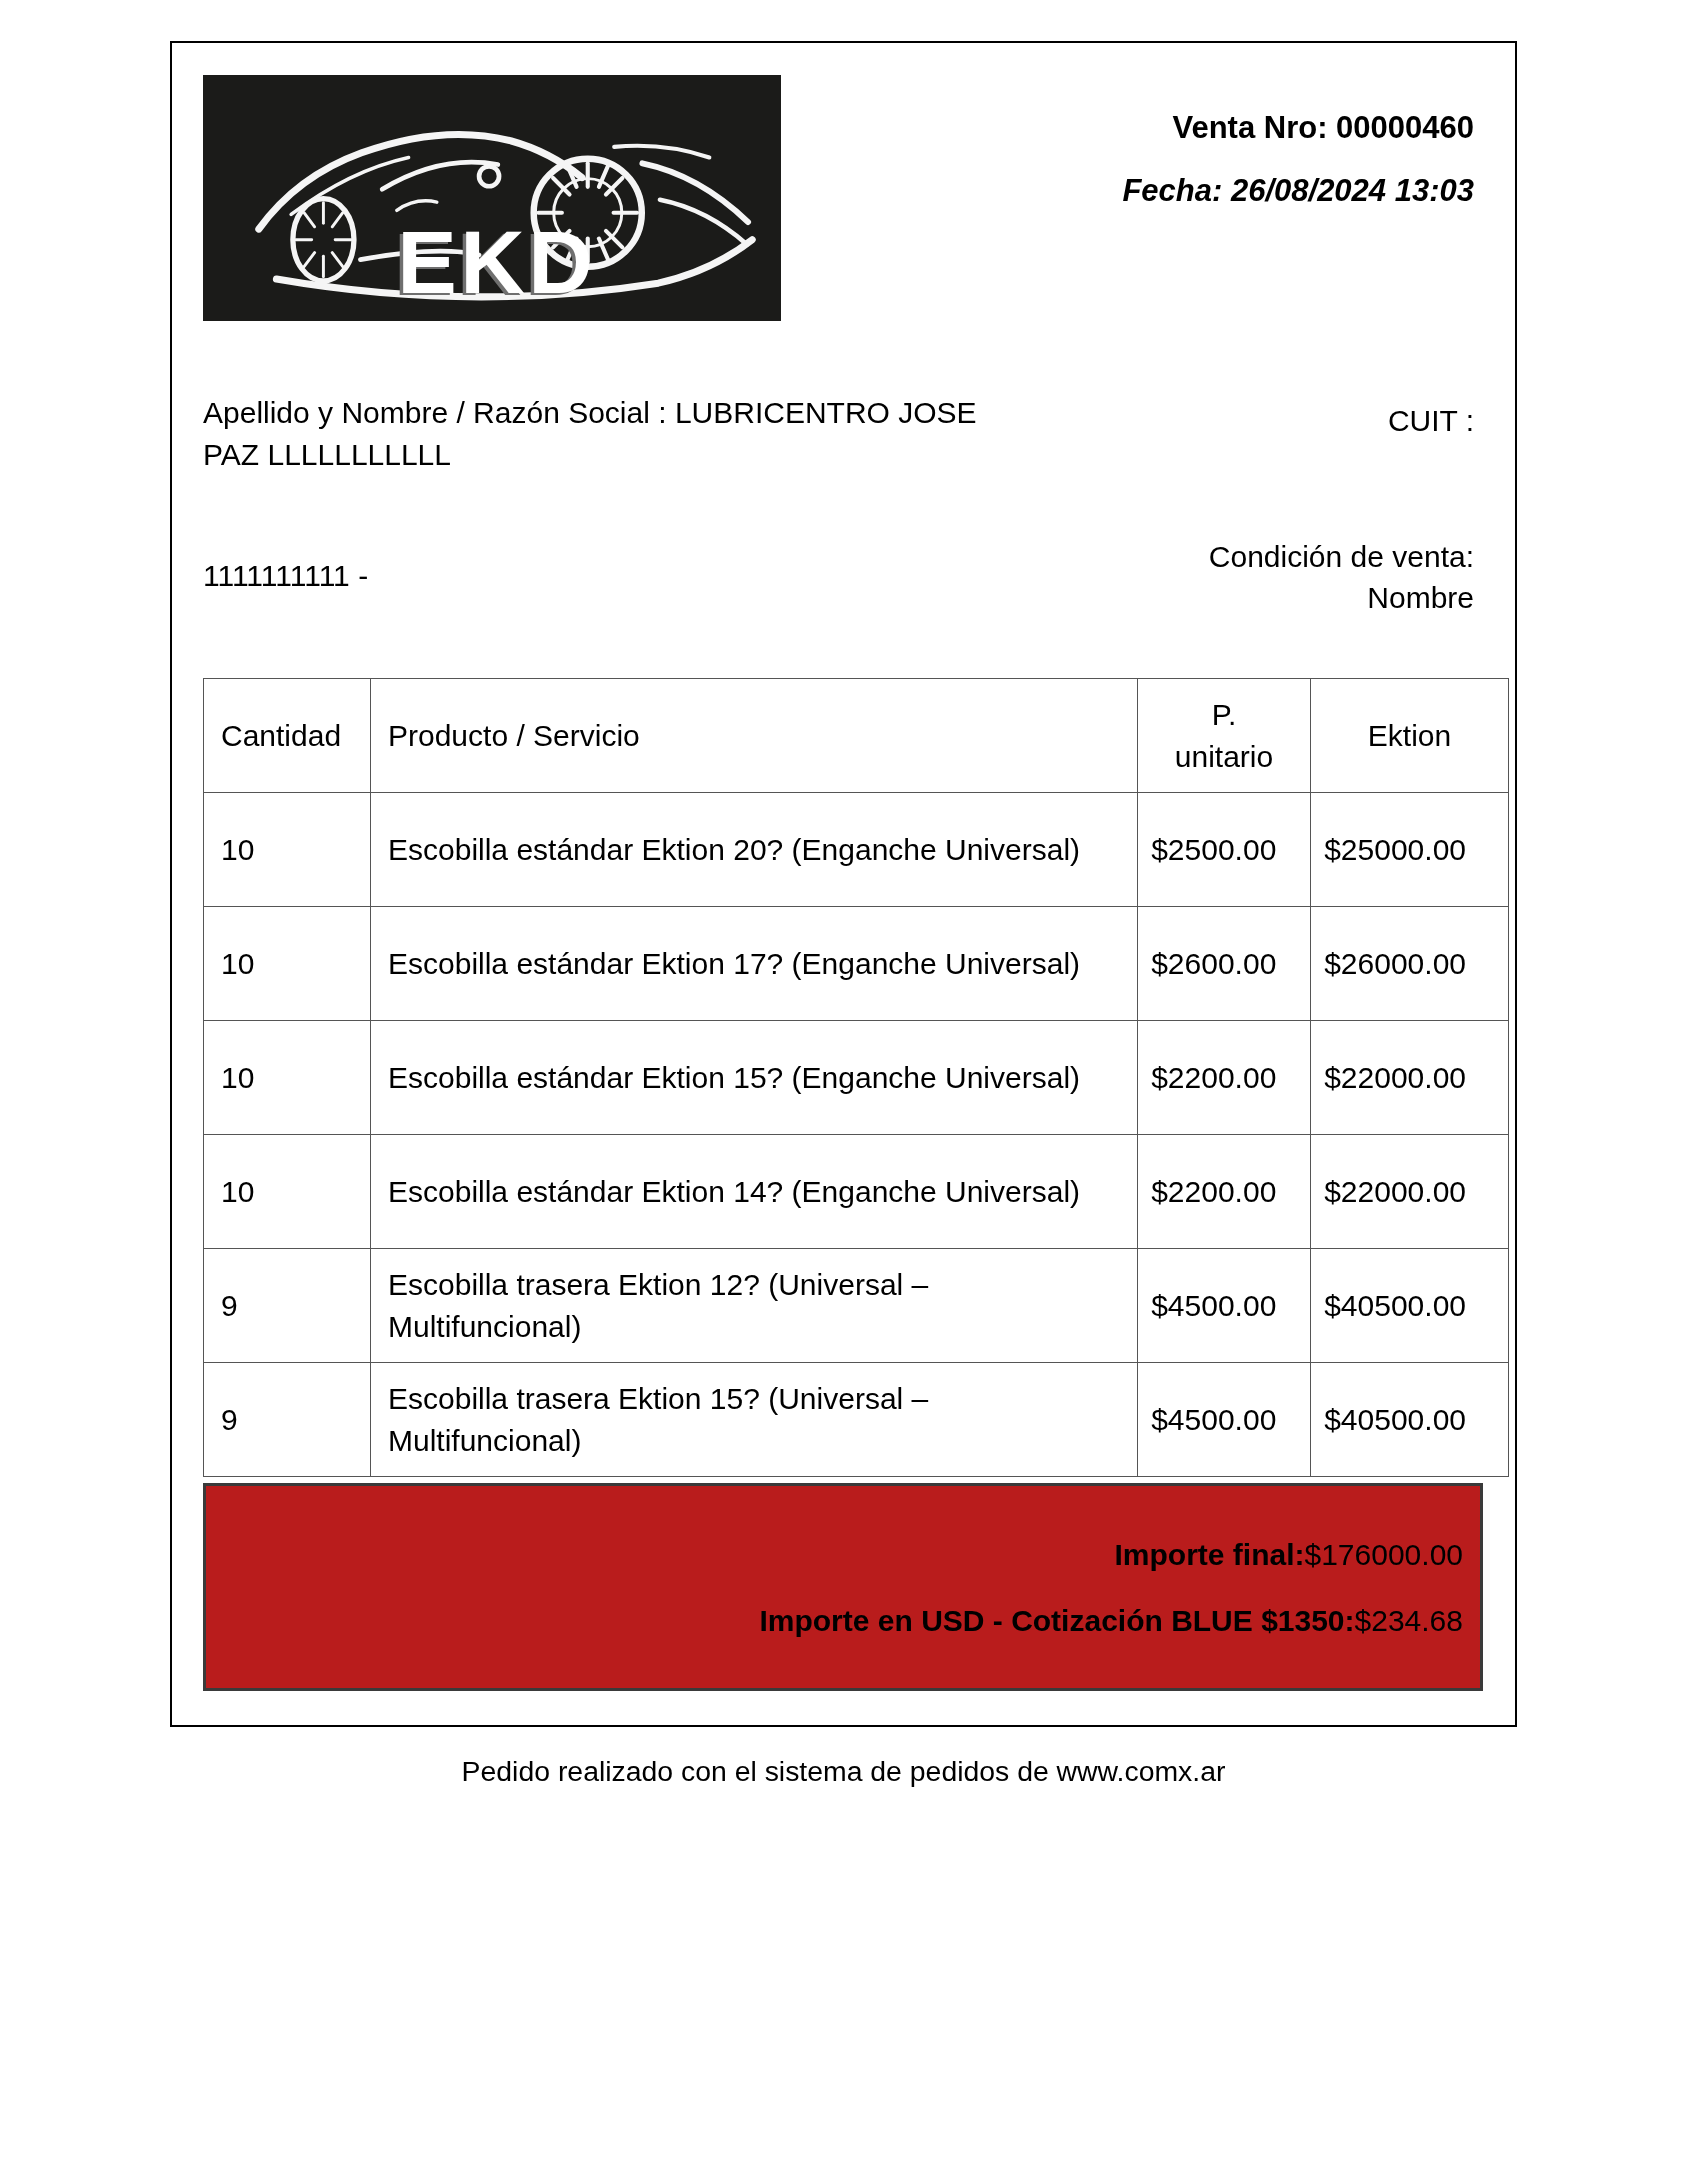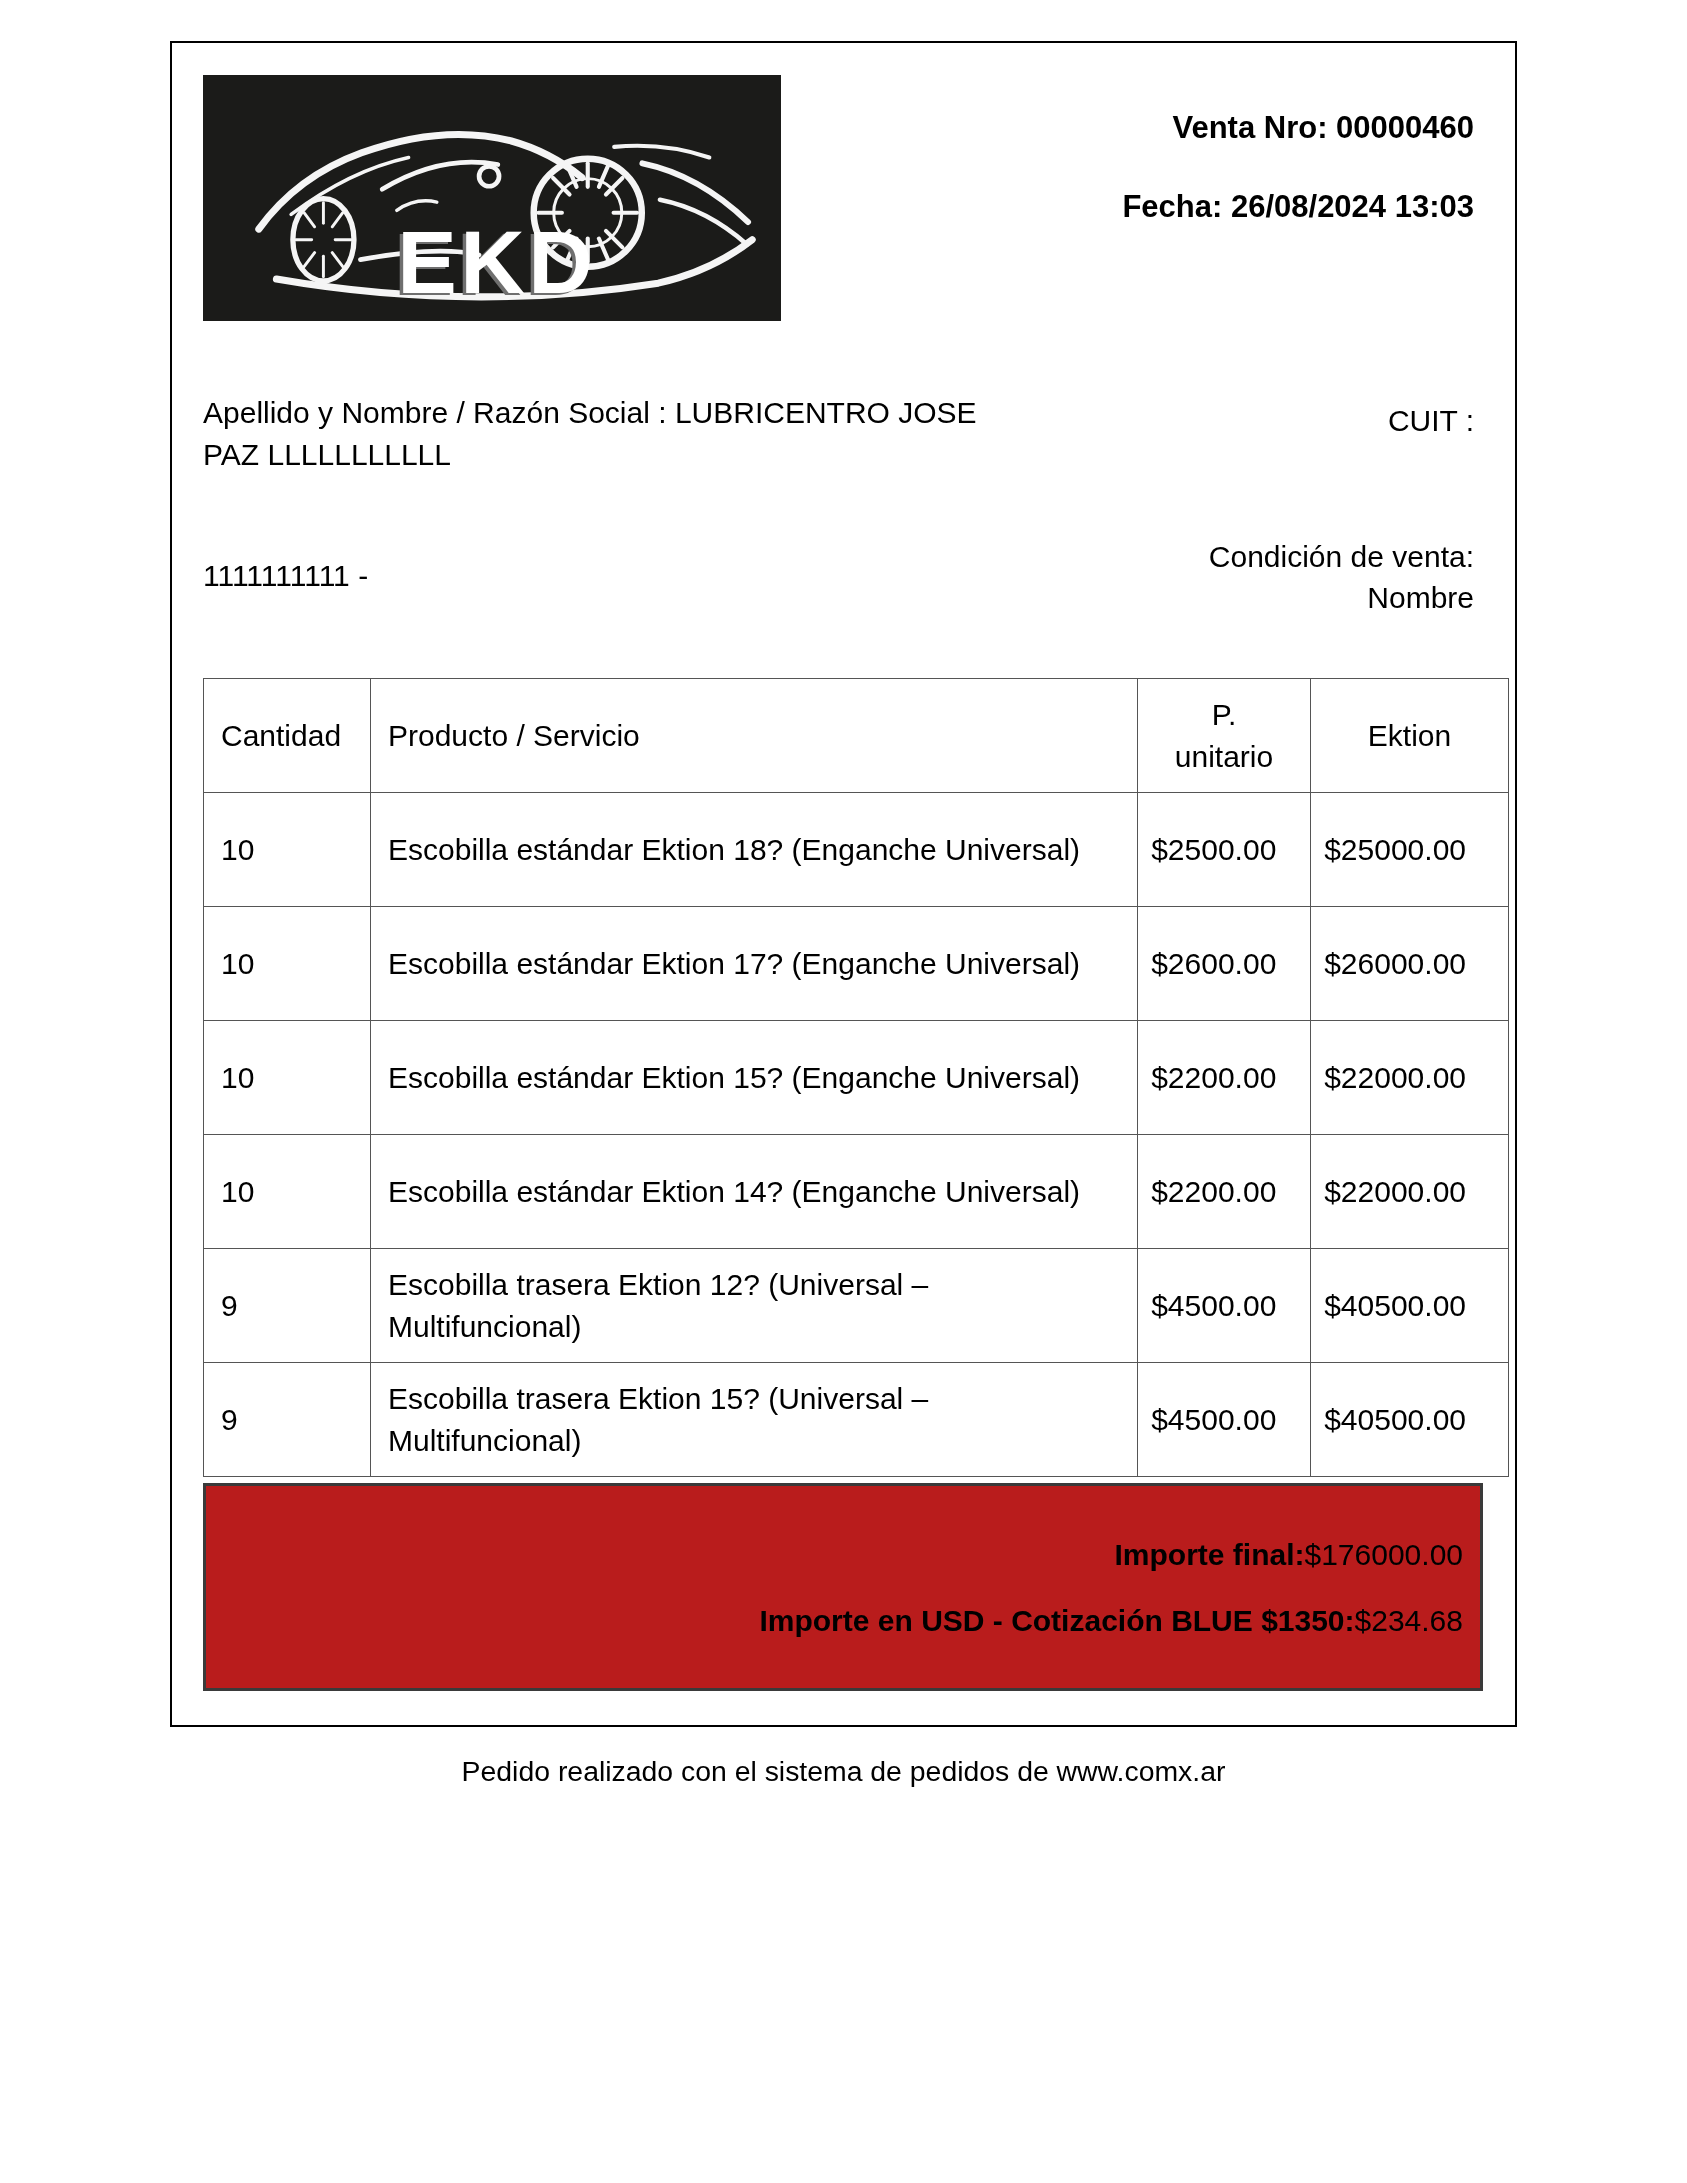--- a/index.html
+++ b/index.html
@@ -36,21 +36,21 @@
 
   .sale-info {
     position: absolute;
     right: 41px;
     top: 69px;
     text-align: right;
     font-size: 31px;
     font-weight: bold;
     line-height: 1;
   }
-  .sale-info .line2 { margin-top: 48px; }
+  .sale-info .line2 { margin-top: 32px; font-style: italic; }
 
   .customer-name {
     position: absolute;
     left: 31px;
     top: 349px;
     width: 834px;
     font-size: 30px;
     line-height: 1.4;
   }
   .cuit {
@@ -218,21 +218,21 @@
       <tr>
         <th class="h-left">Cantidad</th>
         <th class="h-left">Producto / Servicio</th>
         <th class="h-center">P. unitario</th>
         <th class="h-center">Ektion</th>
       </tr>
     </thead>
     <tbody>
       <tr>
         <td class="c-left">10</td>
-        <td class="c-product">Escobilla estándar Ektion 18? (Enganche Universal)</td>
+        <td class="c-product">Escobilla estándar Ektion 20? (Enganche Universal)</td>
         <td class="c-money">$2500.00</td>
         <td class="c-money">$25000.00</td>
       </tr>
       <tr>
         <td class="c-left">10</td>
         <td class="c-product">Escobilla estándar Ektion 17? (Enganche Universal)</td>
         <td class="c-money">$2600.00</td>
         <td class="c-money">$26000.00</td>
       </tr>
       <tr>

